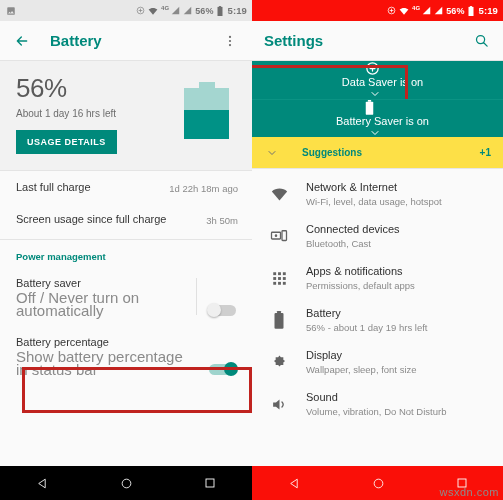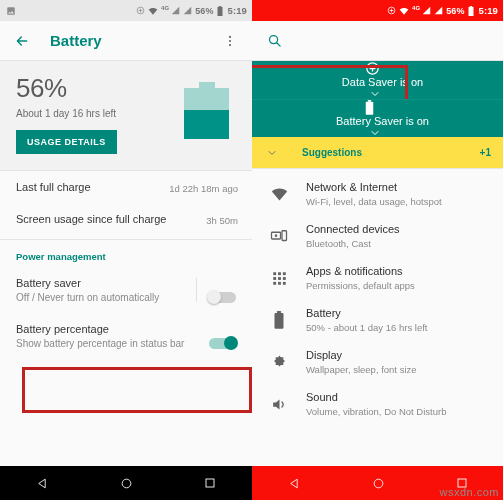--- a/index.html
+++ b/index.html
@@ -149,21 +149,21 @@
     box-sizing: border-box;
     position: relative;
   }
   .row .texts { flex: 1 1 auto; min-width: 0; }
   .row .t1 {
     font-size: 11px;
     color: #353535;
     line-height: 14px;
   }
   .row .t2 {
-    font-size: 10px;
+    font-size: 15px;
     color: #8a8a8a;
     line-height: 13px;
     margin-top: 1px;
   }
   .row .rvalue {
     font-size: 9.5px;
     color: #8a8a8a;
     margin-left: 8px;
     white-space: nowrap;
   }
@@ -473,20 +473,21 @@
           <svg width="6" height="10" viewBox="0 0 12 22" fill="#ffffff">
             <rect x="3.5" y="0" width="5" height="2"></rect>
               <rect x="0.5" y="2" width="11" height="20"></rect>
           </svg>
         </span>
         <span class="sb-time">5:19</span>
       </div>
     </div>
 
     <div class="appbar right-bar">
+      <span class="title">Settings</span>
       <span class="icon-btn teal">
         <svg width="15" height="15" viewBox="0 0 24 24" fill="none" stroke="#00897b" stroke-width="2" stroke-linecap="round">
           <circle cx="10.5" cy="10.5" r="6.5"></circle>
             <path d="M15.5 15.5 21 21"></path>
         </svg>
       </span>
     </div>
 
     <div class="content">
 
@@ -583,21 +584,21 @@
 
         <div class="srow">
           <span class="s-ico">
             <svg width="10" height="18" viewBox="0 0 12 22" fill="#636363">
               <rect x="3.5" y="0" width="5" height="2.4" rx="0.6"></rect>
                 <rect x="0.5" y="2.4" width="11" height="19.4" rx="1.4"></rect>
             </svg>
           </span>
           <span class="s-texts">
             <span class="s-t1" style="display:block">Battery</span>
-            <span class="s-t2" style="display:block">50% - about 1 day 16 hrs left</span>
+            <span class="s-t2" style="display:block">56% - about 1 day 19 hrs left</span>
           </span>
         </div>
 
         <div class="srow">
           <span class="s-ico">
             <svg width="17" height="17" viewBox="0 0 24 24" fill="#636363">
               <path d="M12 1.5 14 4h3v3l2.5 2-2.5 2v3h-3l-2 2.5L10 14H7v-3L4.5 9 7 7V4h3l2-2.5z" opacity="0"></path>
               <path d="M12 2.2 13.9 4.6h3.5v3.5L19.8 10l-2.4 1.9v3.5h-3.5L12 17.8 10.1 15.4H6.6v-3.5L4.2 10l2.4-1.9V4.6h3.5L12 2.2z"></path>
               <circle cx="12" cy="10" r="9" fill="none"></circle>
               <path d="M12 3.6a6.4 6.4 0 0 0 0 12.8z" fill="#ffffff" opacity="0"></path>

